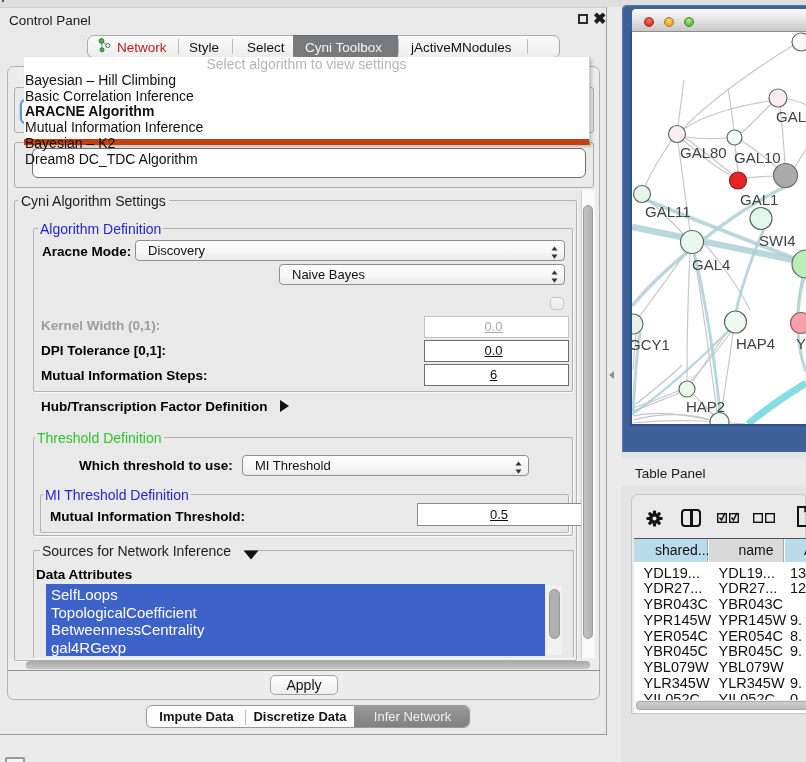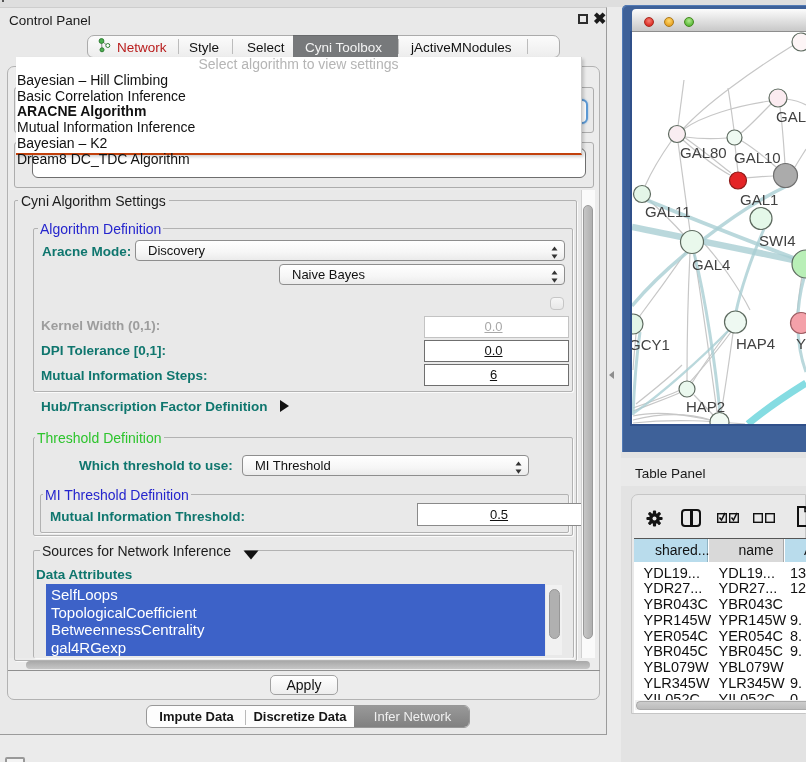--- a/index.html
+++ b/index.html
@@ -1,20 +1,20 @@
 <!DOCTYPE html>
 <html><head>
 <meta charset="utf-8">
 <style>
   * { margin:0; padding:0; box-sizing:border-box; }
   html,body { width:806px; height:762px; overflow:hidden; background:#ebebeb;
     font-family:"Liberation Sans", sans-serif; }
   .abs { position:absolute; }
   #stage { position:relative; width:806px; height:762px; }
-  .lbl { font-weight:bold; font-size:13.5px; color:#0f766e; white-space:nowrap; }
+  .lbl { font-weight:bold; font-size:13.5px; color:#000000; white-space:nowrap; }
   .lbl.dis { color:#9d9d9d; }
   .field { background:#fff; border:1px solid #8a8a8a; font-size:13px;
     text-align:center; padding-right:6px; line-height:19px; color:#111;text-decoration:underline; }
   .field.dis { border:1px solid #c3c3c3; color:#a8a8a8; }
   .combo { background:linear-gradient(180deg,#ffffff,#f6f6f6 60%,#ebebeb); border:1px solid #8e8e8e; border-radius:4px;
     font-size:13px; color:#111; line-height:19px; padding-left:12px; }
   .combo .arr { position:absolute; right:6px; top:5px; width:7px; height:13px; }
   .grp { border:1px solid #b2b2b2; border-radius:2px;
     box-shadow:inset 0 0 0 0px #fff, 1px 1px 0 #fafafa; }
 </style>
@@ -139,21 +139,21 @@
     <div class="abs" style="left:98px;top:4px;width:1px;height:15px;background:#b9b9b9;"></div>
     <div class="abs" style="left:0;top:3px;width:99px;text-align:center;font-size:13px;font-weight:bold;color:#161616;">Impute Data</div>
     <div class="abs" style="left:99px;top:3px;width:108px;text-align:center;font-size:13px;font-weight:bold;color:#161616;">Discretize Data</div>
     <div class="abs" style="left:207px;top:3px;width:117px;text-align:center;font-size:13px;color:#f0f0f0;">Infer Network</div>
   </div>
 
   <div class="abs" style="left:5px;top:757px;width:20px;height:12px;background:#f4f4f4;border:2px solid #999999;border-radius:2px;"></div>
 
   <div class="abs" style="left:609px;top:371px;width:0;height:0;border-top:4px solid transparent;border-bottom:4px solid transparent;border-right:5px solid #8e8e8e;"></div>
 
-  <div class="abs" id="popup" style="left:16px;top:57px;width:566px;height:98px;background:#fff;border-right:1px solid #c9c9c9;border-bottom:2px solid #c2410c;box-shadow:2px 2px 3px rgba(0,0,0,0.18);font-size:13px;color:#111;">
+  <div class="abs" id="popup" style="left:24px;top:57px;width:566px;height:88px;background:#fff;border-right:1px solid #c9c9c9;border-bottom:6px solid #c2410c;box-shadow:2px 2px 3px rgba(0,0,0,0.18);font-size:13px;color:#111;">
     <div style="text-align:center;color:#b5b5b5;height:16px;font-size:14px;line-height:15px;">Select algorithm to view settings</div>
     <div style="position:relative;padding-left:1px;line-height:15.7px;font-size:14px;">Bayesian – Hill Climbing<br>Basic Correlation Inference<br><b>ARACNE Algorithm</b><br>Mutual Information Inference<br>Bayesian – K2<br>Dream8 DC_TDC Algorithm</div>
   </div>
 
   <div class="abs" id="macwin" style="left:622px;top:5px;width:184px;height:447px;background:#3e6199;border-radius:5px 0 0 0;box-shadow:inset 1px 1px 0 #537bb5;"></div>
   <div class="abs" style="left:632px;top:9px;width:174px;height:23px;background:linear-gradient(180deg,#fcfcfc,#c8c8c8);border-bottom:1px solid #8e8e8e;border-radius:4px 0 0 0;"></div>
   <div class="abs" style="left:644px;top:16.5px;width:10px;height:10px;border-radius:50%;background:radial-gradient(circle at 50% 35%,#f67f75,#dc2f27 70%);border:1px solid #a8281f;"></div>
   <div class="abs" style="left:663.5px;top:16.5px;width:10px;height:10px;border-radius:50%;background:radial-gradient(circle at 50% 35%,#ffd96e,#e8a426 70%);border:1px solid #ad7a1a;"></div>
   <div class="abs" style="left:683.5px;top:16.5px;width:10px;height:10px;border-radius:50%;background:radial-gradient(circle at 50% 35%,#b2ea8f,#5dbb3c 70%);border:1px solid #44881f;"></div>
 

